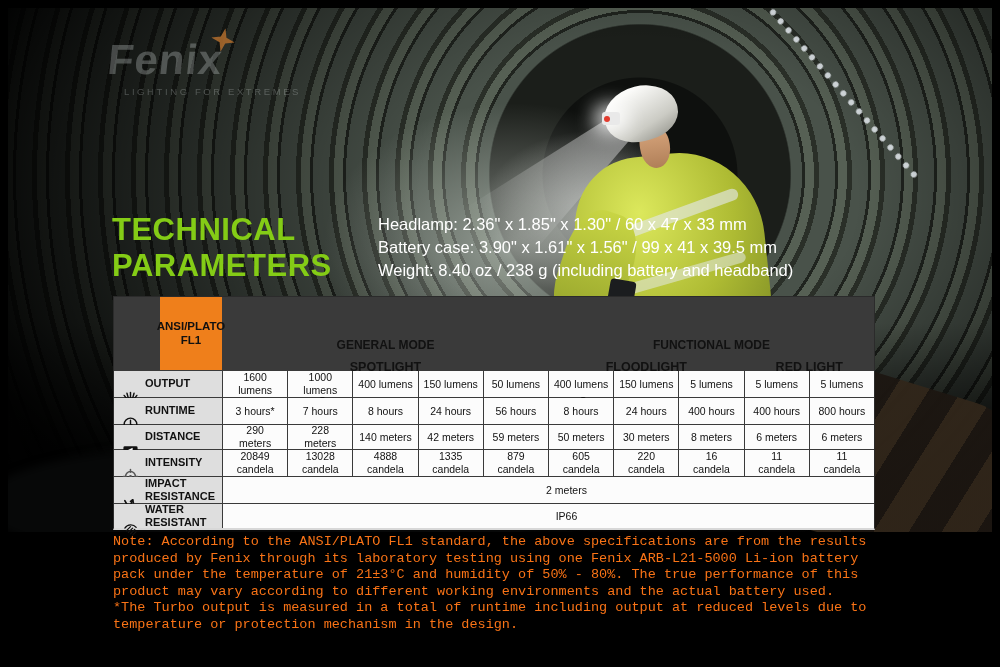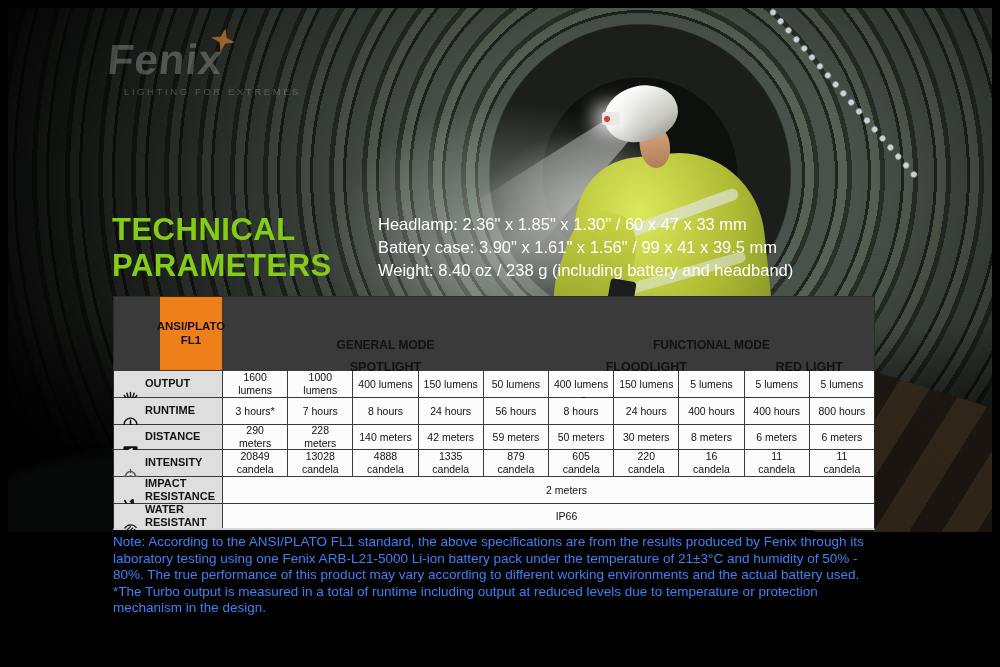--- a/index.html
+++ b/index.html
@@ -72,22 +72,22 @@
   .hd.sub{font-size:12.5px;}
   .hd.mode{font-size:11.5px;}
   .corner{grid-column:1;grid-row:1/4;background:#EF7F1B;font-weight:bold;font-size:11.5px;margin-left:46px;}
   .sp5{grid-column:span 5;} .sp3{grid-column:span 3;text-align:right;} .sp2{grid-column:span 2;} .sp10{grid-column:span 10;padding-left:36px;}
   .lab{background:#dedede;font-weight:bold;font-size:11px;justify-content:flex-start;
        padding-left:8px;gap:6px;text-align:left;}
   .ic{width:17px;height:17px;flex:0 0 17px;display:inline-block;}
   .ic svg{width:17px;height:17px;display:block;}
 
   
-  .note{position:absolute;left:113px;top:534px;width:762px;color:#3b82f6;
-    font-size:13.5px;line-height:16.5px;}
+  .note{position:absolute;left:113px;top:534px;width:762px;color:#f97316;
+    font-size:13.5px;line-height:16.5px;font-family:Liberation Mono, monospace;}
   .note p{margin:0;}
 </style>
 </head>
 <body>
 
 <div class="photo">
   <div class="ground"></div>
   <div class="beam"></div>
   <div class="chain"></div>
   <div class="jacket"></div>

